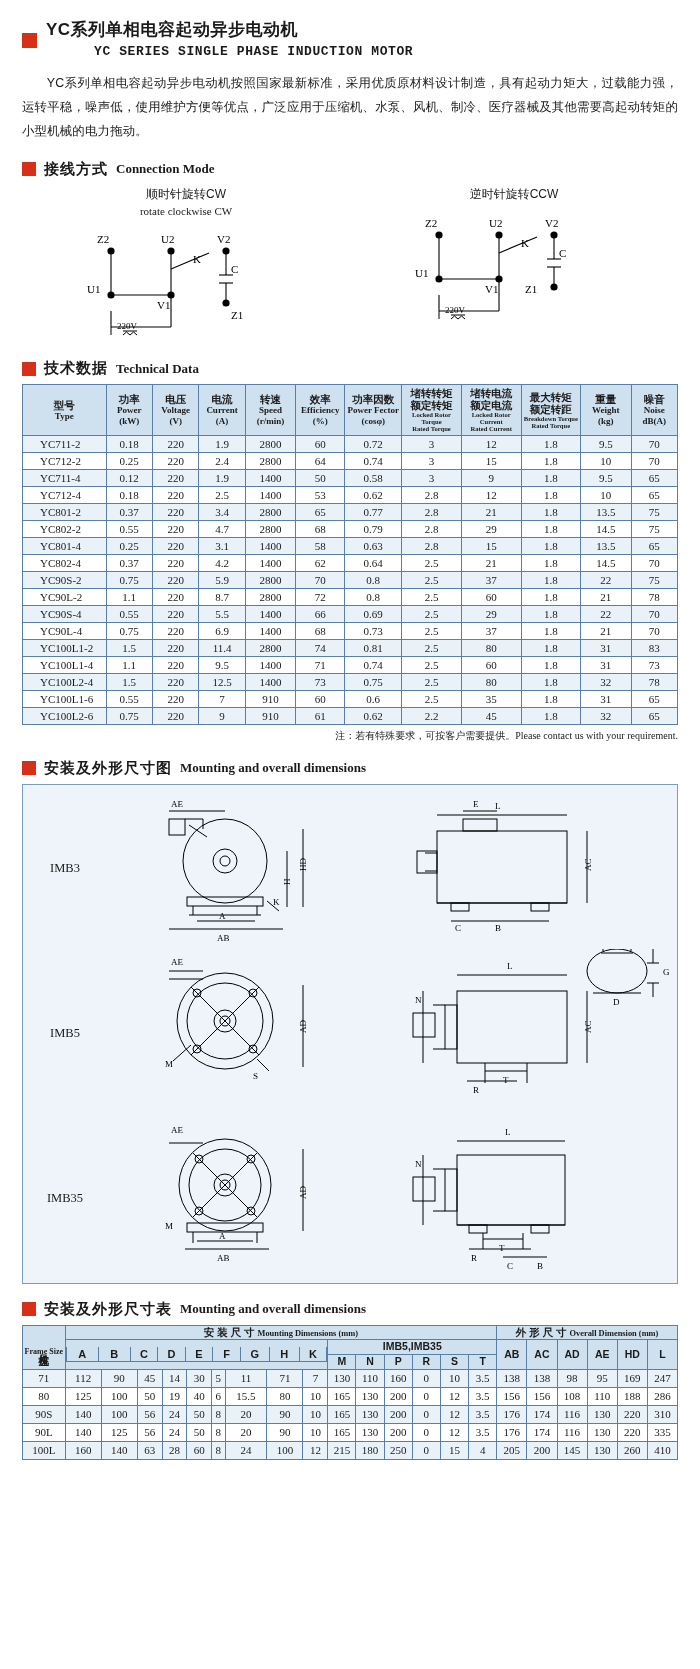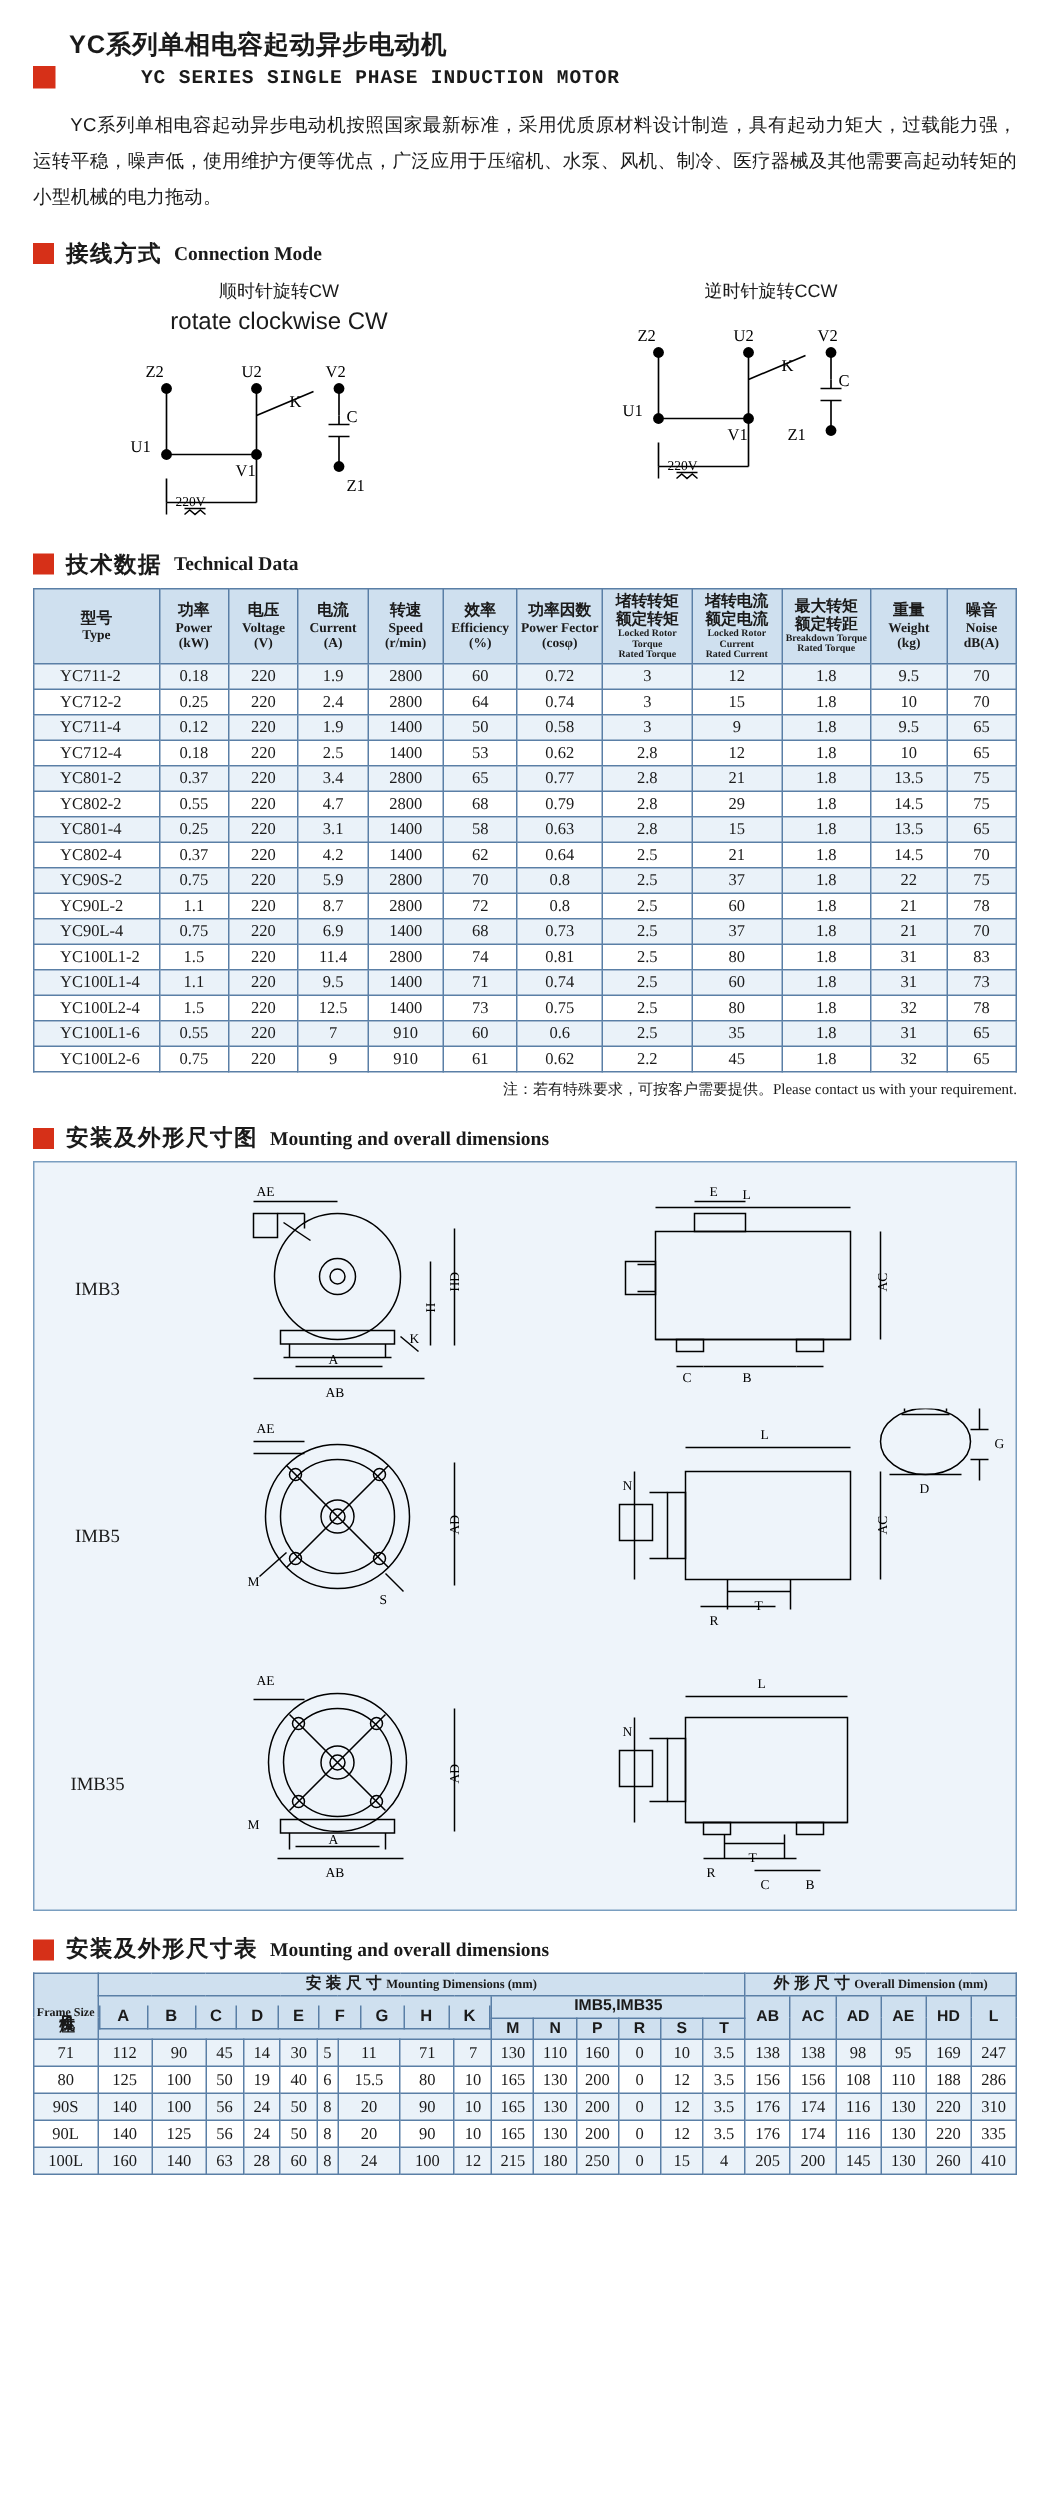--- a/index.html
+++ b/index.html
@@ -13,35 +13,35 @@
   .page { width: 700px; padding: 18px 22px 20px 22px; }
 
   
   .sec-head { display: flex; align-items: center; gap: 8px; margin: 16px 0 6px 0; }
   .sec-head .mark {
     width: 14px; height: 14px; background: #d63018; flex: none;
   }
   .sec-head .cn { font-size: 15px; font-weight: bold; letter-spacing: 1px; }
   .sec-head .en { font-size: 13px; font-weight: bold; font-family: "Liberation Serif", serif; }
 
-  .title-block { display: flex; gap: 9px; align-items: flex-end; }
+  .title-block { display: flex; gap: 9px; align-items: center; }
   .title-block .mark { width: 15px; height: 15px; background: #d63018; margin-top: 4px; flex: none; }
   .title-cn { font-size: 17px; font-weight: bold; letter-spacing: 0.5px; }
   .title-en { font-size: 13px; font-weight: bold; font-family: Liberation Mono, monospace; letter-spacing: 0.6px; margin-top: 3px; margin-left: 48px; }
 
   .intro {
     margin: 12px 0 0 0; font-size: 12.4px; line-height: 1.95;
     text-align: justify; text-indent: 2em; letter-spacing: 0.2px;
   }
 
   
   .conn-wrap { display: flex; justify-content: space-around; margin-top: 6px; }
   .conn { width: 300px; }
   .conn-cap { text-align: center; font-size: 12px; line-height: 1.5; }
-  .conn-cap .l2 { font-family: Liberation Sans, sans-serif; font-size: 16px; }
+  .conn-cap .l2 { font-family: Liberation Serif, serif; font-size: 11px; }
   .conn-svg { display: block; margin: 4px auto 0 auto; }
 
   
   table { border-collapse: collapse; width: 100%; }
   .tech { font-size: 10.5px; }
   .tech th, .tech td {
     border: 1px solid #5a7fa6;
     text-align: center;
     padding: 1px 1px;
   }
@@ -394,20 +394,34 @@
           <td>220</td>
           <td>8.7</td>
           <td>2800</td>
           <td>72</td>
           <td>0.8</td>
           <td>2.5</td>
           <td>60</td>
           <td>1.8</td>
           <td>21</td>
           <td>78</td>
+        </tr>
+        <tr>
+          <td>YC90S-4</td>
+          <td>0.55</td>
+          <td>220</td>
+          <td>5.5</td>
+          <td>1400</td>
+          <td>66</td>
+          <td>0.69</td>
+          <td>2.5</td>
+          <td>29</td>
+          <td>1.8</td>
+          <td>22</td>
+          <td>70</td>
         </tr>
         <tr>
           <td>YC90L-4</td>
           <td>0.75</td>
           <td>220</td>
           <td>6.9</td>
           <td>1400</td>
           <td>68</td>
           <td>0.73</td>
           <td>2.5</td>

